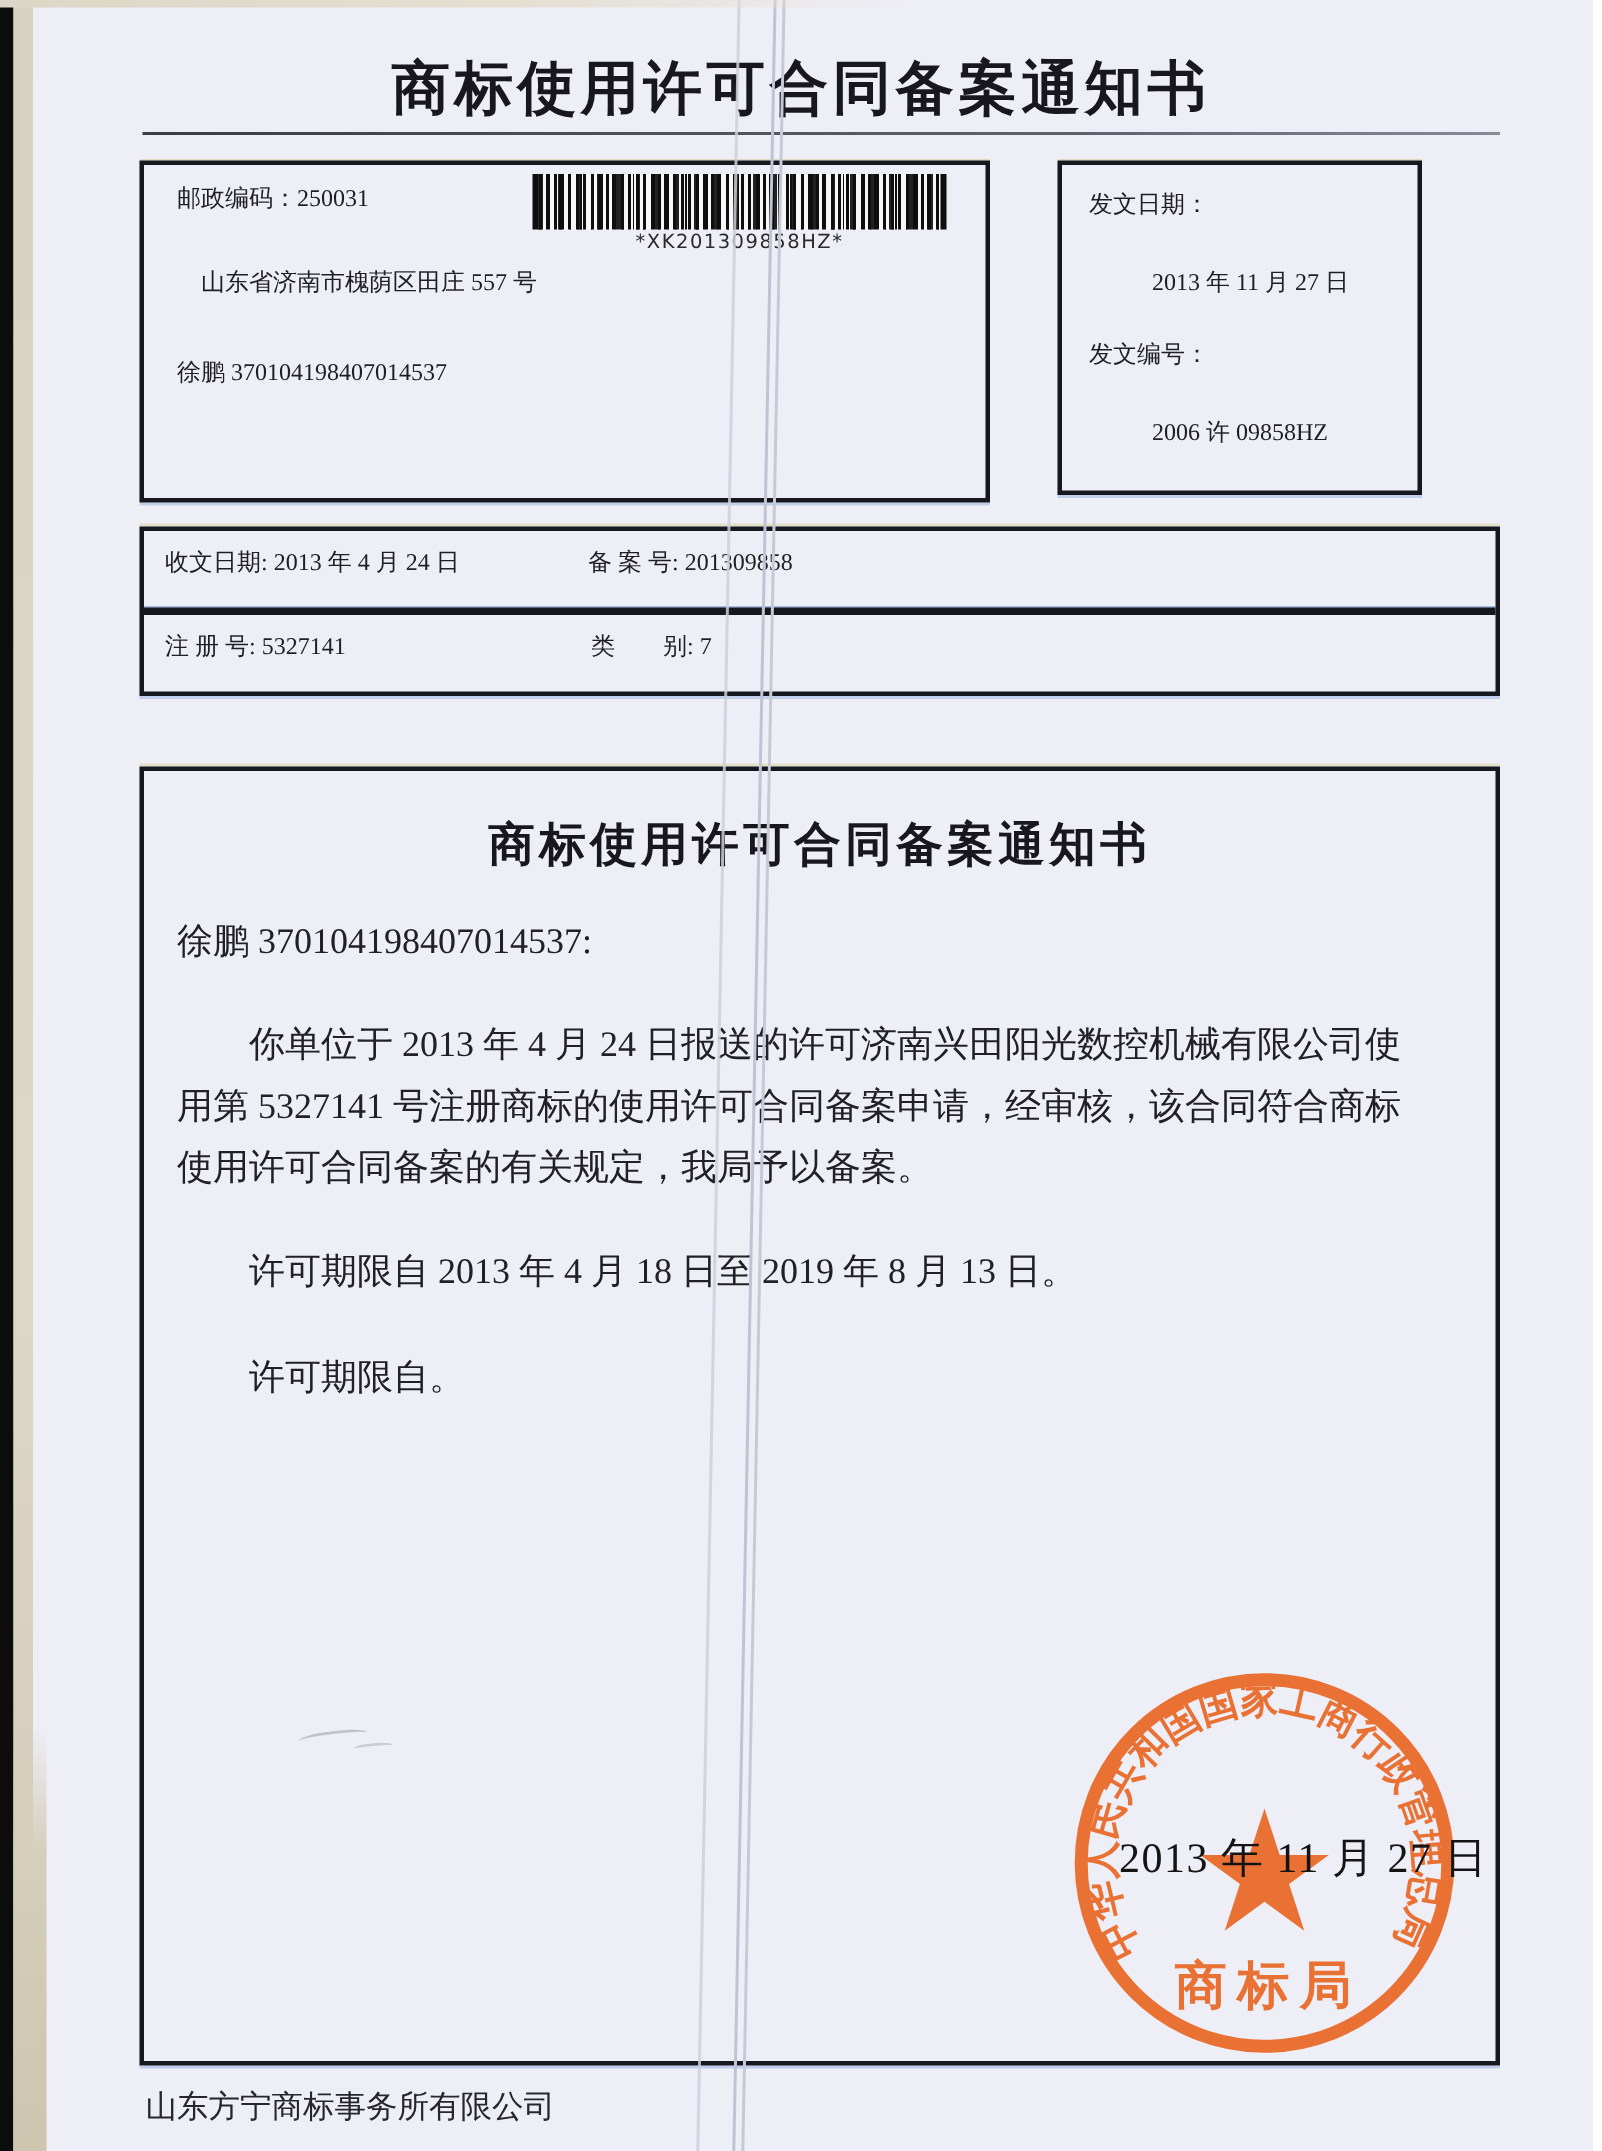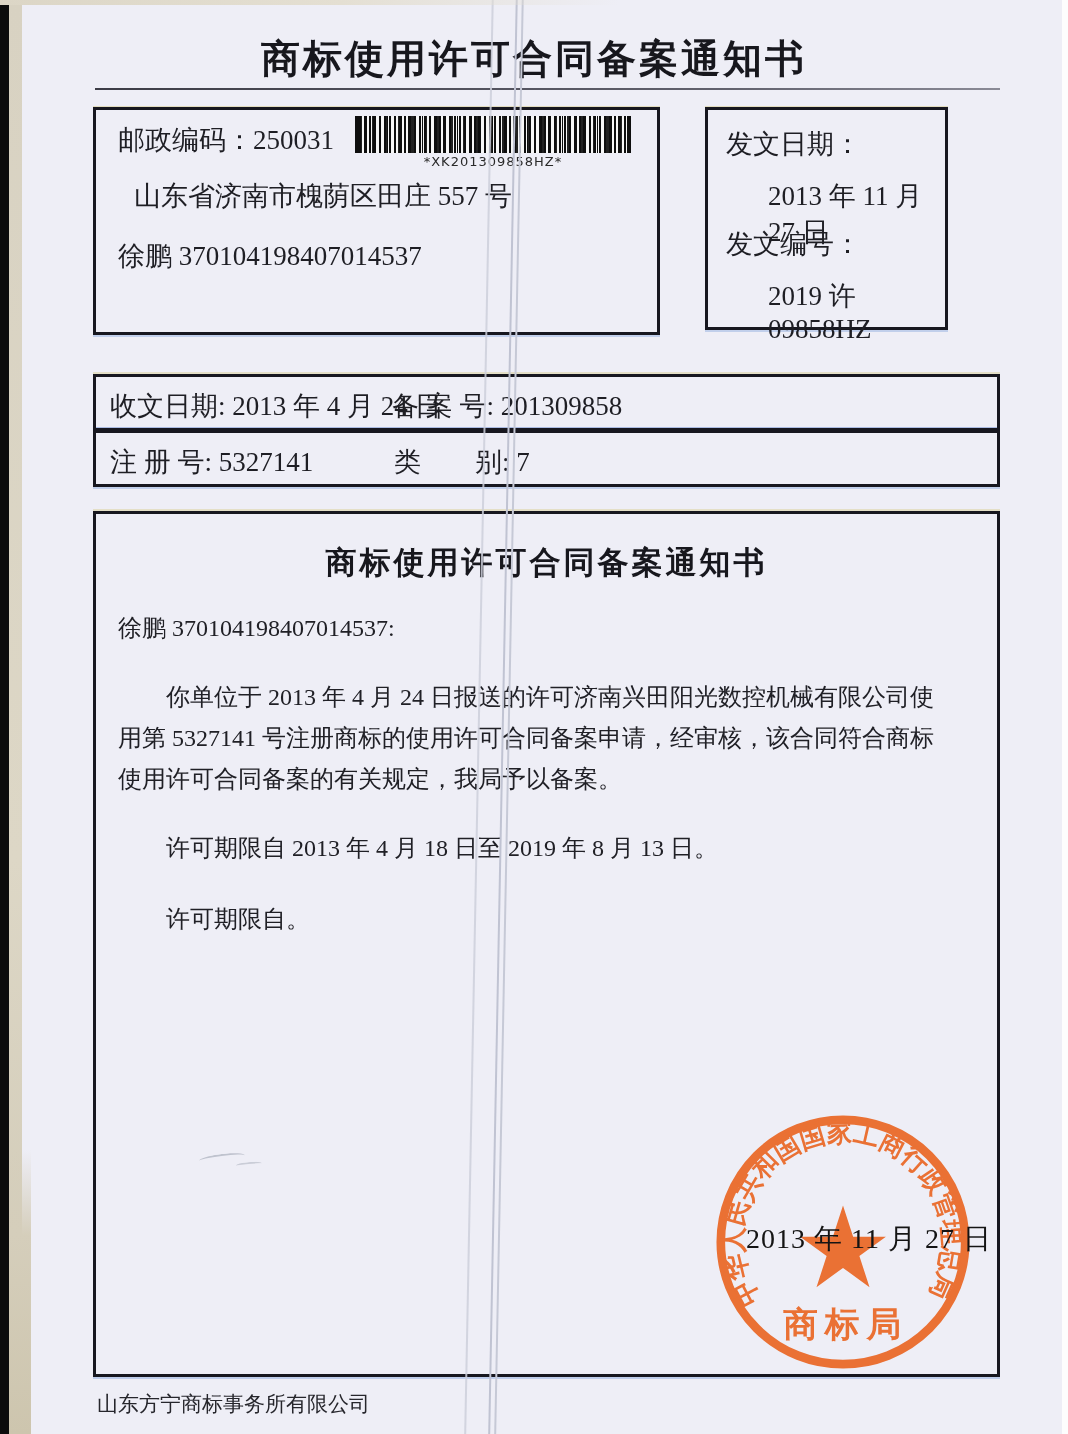--- a/index.html
+++ b/index.html
@@ -30,42 +30,42 @@
   .hdr-title { position:absolute; left:0; top:32px; width:1068px; text-align:center;
                font-size:39px; font-weight:bold; letter-spacing:3px; color:#17171d; }
   .hdr-rule { position:absolute; left:95px; top:88px; width:905px; height:2px;
               background:linear-gradient(90deg,#3c3c46 0%,#62626e 70%,#8a8a96 100%); }
 
   .box { position:absolute; border:3px solid #17171f; background:var(--paper);
          box-shadow:0 -1px 0 rgba(205,190,90,.35), 0 2px 0 rgba(80,130,210,.28); }
   .box-address { left:93px;  top:107px; width:567px; height:228px; }
   .box-issue   { left:705px; top:107px; width:243px; height:223px; }
 
-  .t24 { font-size:27px; color:#1e1e24; }
+  .t24 { font-size:16px; color:#1e1e24; }
   .addr-postal    { position:absolute; left:22px; top:12px; }
   .addr-street    { position:absolute; left:22px; top:68px;margin-left:16px; }
   .addr-recipient { position:absolute; left:22px; top:128px; }
 
   .barcode { position:absolute; left:259px; top:6px; width:276px; height:37px;
              background-color:#f7f7f7;
              background-image:
                repeating-linear-gradient(90deg,#0e0e0e 0 2px,rgba(0,0,0,0) 2px 5px),
                repeating-linear-gradient(90deg,#0e0e0e 0 1px,rgba(0,0,0,0) 1px 7px),
                repeating-linear-gradient(90deg,rgba(10,10,10,.9) 0 3px,rgba(0,0,0,0) 3px 13px);
              border-left:4px solid #0e0e0e; border-right:4px solid #0e0e0e; }
   .barcode-label { position:absolute; left:259px; top:44px; width:276px; text-align:center;
                    font-family:"DejaVu Sans","Liberation Sans",sans-serif;
                    font-size:13px; letter-spacing:1px; color:#2a2a2a; }
 
   .iss-label1 { position:absolute; left:18px; top:16px; }
   .iss-date   { position:absolute; left:60px; top:68px; }
   .iss-label2 { position:absolute; left:18px; top:116px; }
   .iss-no     { position:absolute; left:60px; top:168px; }
 
-  .info-table { position:absolute; left:93px; top:374px; width:907px; height:113px;
+  .info-table { position:absolute; left:93px; top:351px; width:907px; height:113px;
                 border:3px solid #17171f; background:var(--paper);
                 box-shadow:0 -2px 0 rgba(205,190,90,.3), 0 2px 0 rgba(80,130,210,.28); }
   .info-row { position:relative; width:100%; height:51px; }
   .info-divider { width:100%; height:5px; background:#17171f; box-shadow:0 -1px 0 rgba(70,110,200,.4); }
   .cell-l { position:absolute; left:14px; top:11px; }
   .cell-r1 { position:absolute; left:296px; top:11px; }
   .cell-r2 { position:absolute; left:298px; top:11px; }
 
   .notice-box { position:absolute; left:93px; top:511px; width:907px; height:866px;
                 border:3px solid #17171f; background:var(--paper);
@@ -108,21 +108,21 @@
     <div class="barcode"></div>
     <div class="barcode-label">*XK201309858HZ*</div>
     <div class="t24 addr-street">山东省济南市槐荫区田庄 557 号</div>
     <div class="t24 addr-recipient">徐鹏 370104198407014537</div>
   </div>
 
   <div class="box box-issue">
     <div class="t24 iss-label1">发文日期：</div>
     <div class="t24 iss-date">2013 年 11 月 27 日</div>
     <div class="t24 iss-label2">发文编号：</div>
-    <div class="t24 iss-no">2019 许 09858HZ</div>
+    <div class="t24 iss-no">2006 许 09858HZ</div>
   </div>
 
   <div class="info-table">
     <div class="info-row">
       <span class="t24 cell-l">收文日期: 2013 年 4 月 24 日</span>
       <span class="t24 cell-r1">备 案 号: 201309858</span>
     </div>
     <div class="info-divider"></div>
     <div class="info-row">
       <span class="t24 cell-l">注 册 号: 5327141</span>

